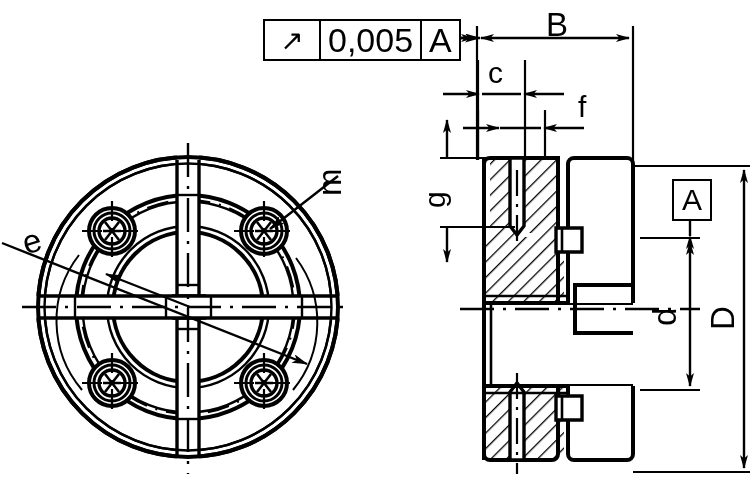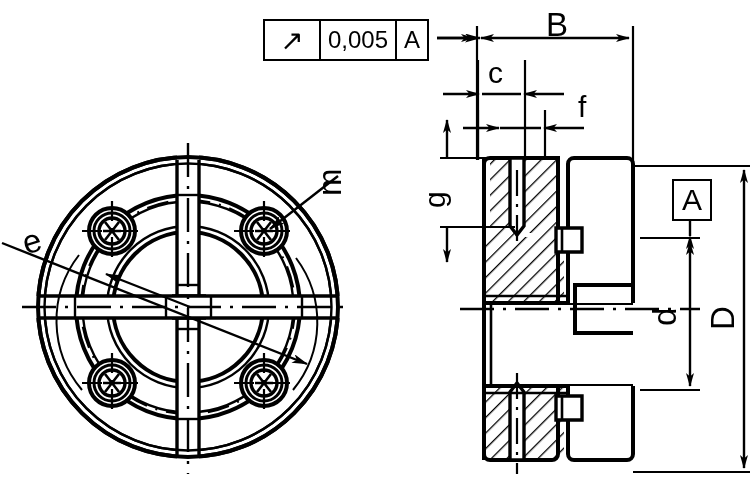--- a/index.html
+++ b/index.html
@@ -9,21 +9,21 @@
   svg{position:absolute;left:0;top:0;}
   .lbl{position:absolute;font-family:"Liberation Sans",sans-serif;
        font-weight:400;color:#000;line-height:1;white-space:nowrap;}
   .big{font-size:33px;}
   .med{font-size:30px;}
   .rot90{transform:rotate(-90deg);transform-origin:0 0;}
   .rote{transform:rotate(-17deg);transform-origin:0 0;}
   .fcf{position:absolute;display:flex;align-items:stretch;
        border:2.5px solid #000;background:#fff;height:38px;}
   .fcf div{display:flex;align-items:center;justify-content:center;
-           padding:0 7px;font-size:24px;}
+           padding:0 7px;font-size:34px;}
   .fcf div+div{border-left:2.5px solid #000;}
   .dbox{position:absolute;border:2.5px solid #000;background:#fff;
         display:flex;align-items:center;justify-content:center;
         width:36px;height:38px;font-size:30px;}
 </style>
 </head>
 <body>
 
 <div id="sheet">
 

